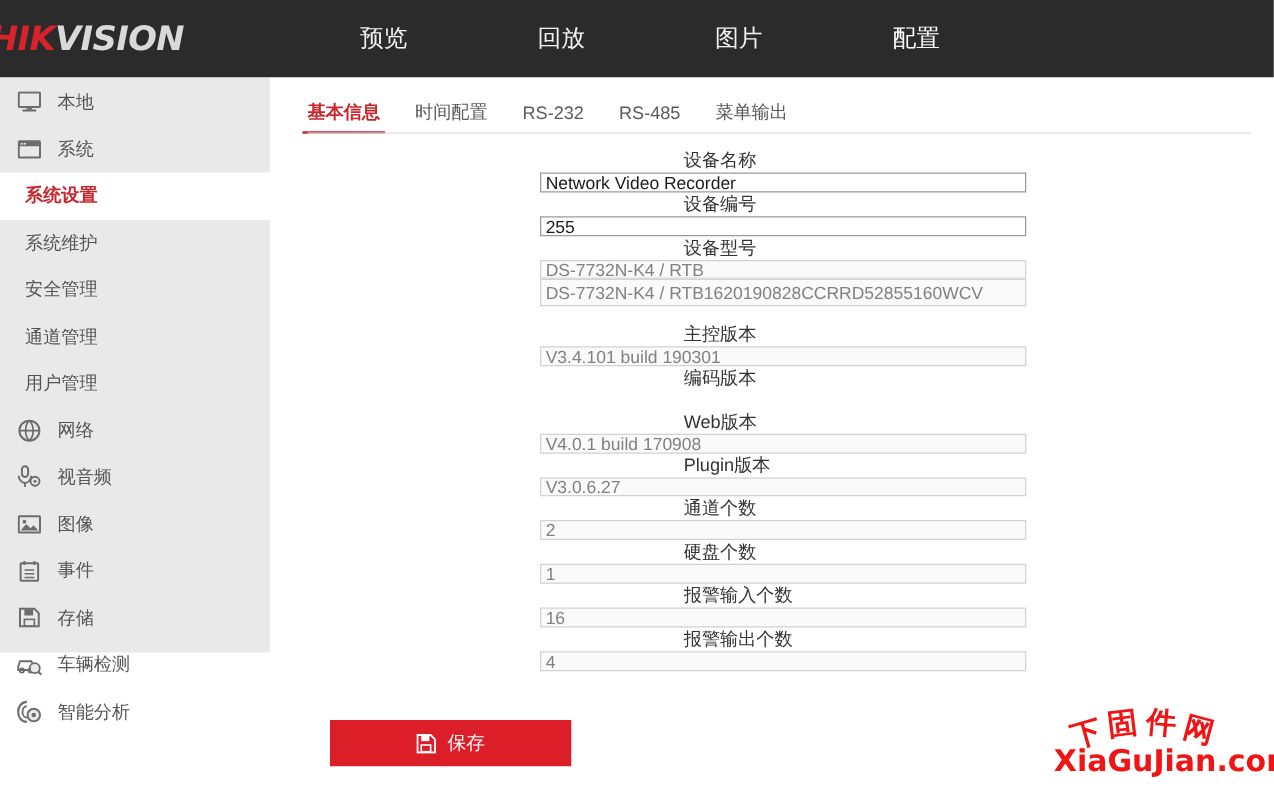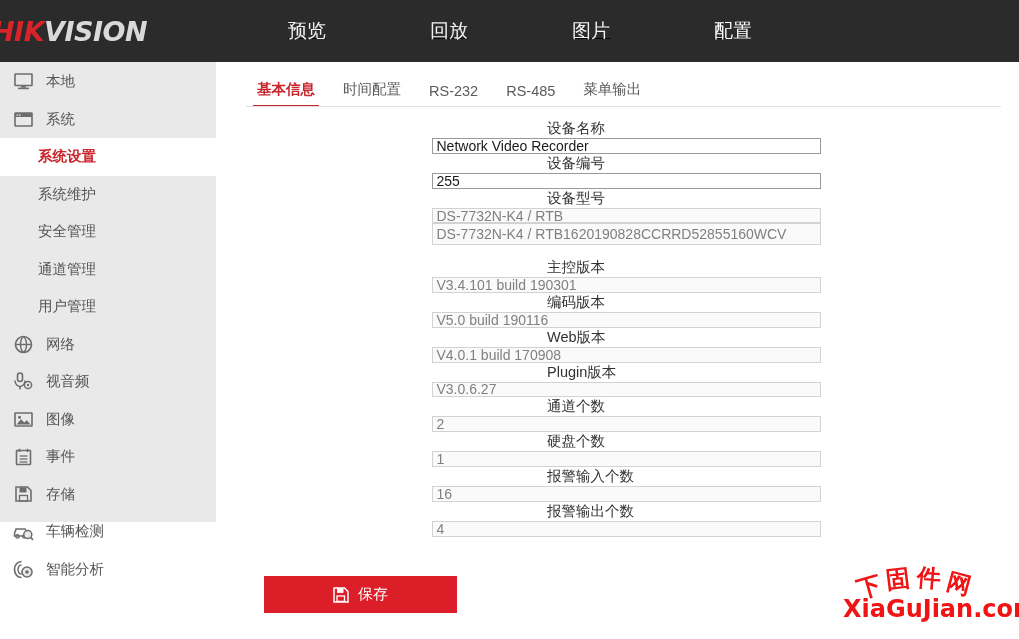--- a/index.html
+++ b/index.html
@@ -23,21 +23,21 @@
     font-style: italic; font-weight: bold;
     font-size: 27px; letter-spacing: -0.5px;
     white-space: nowrap;
     font-family: "DejaVu Sans", sans-serif;
   }
   .logo .hik { color: #d8232a; }
   .logo .vision { color: #d9d9d9; }
 
   .topnav {
     position: absolute; left: 236px; top: 0;
-    height: 62px; display: flex; align-items: center; text-decoration: underline;
+    height: 62px; display: flex; align-items: center;
   }
   .topnav .navitem {
     color: #f2f2f2;
     font-size: 19px;
     width: 142px;
     text-align: center;
     cursor: pointer;
     white-space: nowrap;
   }
   .topnav .navitem.active { color: #ffffff; }
@@ -61,21 +61,21 @@
     color: #6d6d6d;
   }
   .side-row .lbl {
     font-size: 14.5px;
     color: #555555;
     white-space: nowrap;
   }
   .side-sub {
     height: 37.5px;
     display: flex; align-items: center;
-    padding-left: 38px;
+    padding-left: 20px;
     cursor: pointer;
     font-size: 14.5px;
     color: #555555;
   }
   .side-sub.active {
     background: #ffffff;
     color: #c8262d;
     font-weight: bold;
   }
   .side-spacer { height: 1px; }
@@ -96,21 +96,20 @@
     color: #5a5a5a;
     padding: 0 0 8px 0;
     margin-right: 28px;
     white-space: nowrap;
     cursor: pointer;
     position: relative;
   }
   .tab.active {
     color: #c8262d;
     font-weight: bold;
-    margin-left: 11px;
   }
   .tab.active::after {
     content: "";
     position: absolute;
     left: -4px; right: -4px; bottom: 0;
     height: 2px;
     background: #c8262d;
   }
   .tabline {
     position: absolute; left: 30px; top: 44px;
@@ -361,21 +360,20 @@
       <div class="finput disabled">DS-7732N-K4 / RTB1620190828CCRRD52855160WCV</div>
     </div>
 
     <div class="frow">
       <span class="flabel">主控版本</span>
       <div class="finput disabled">V3.4.101 build 190301</div>
     </div>
 
     <div class="frow">
       <span class="flabel">编码版本</span>
-      <div class="finput disabled">V5.0 build 190116</div>
     </div>
 
     <div class="frow">
       <span class="flabel">Web版本</span>
       <div class="finput disabled">V4.0.1 build 170908</div>
     </div>
 
     <div class="frow">
       <span class="flabel">Plugin版本</span>
       <div class="finput disabled">V3.0.6.27</div>

